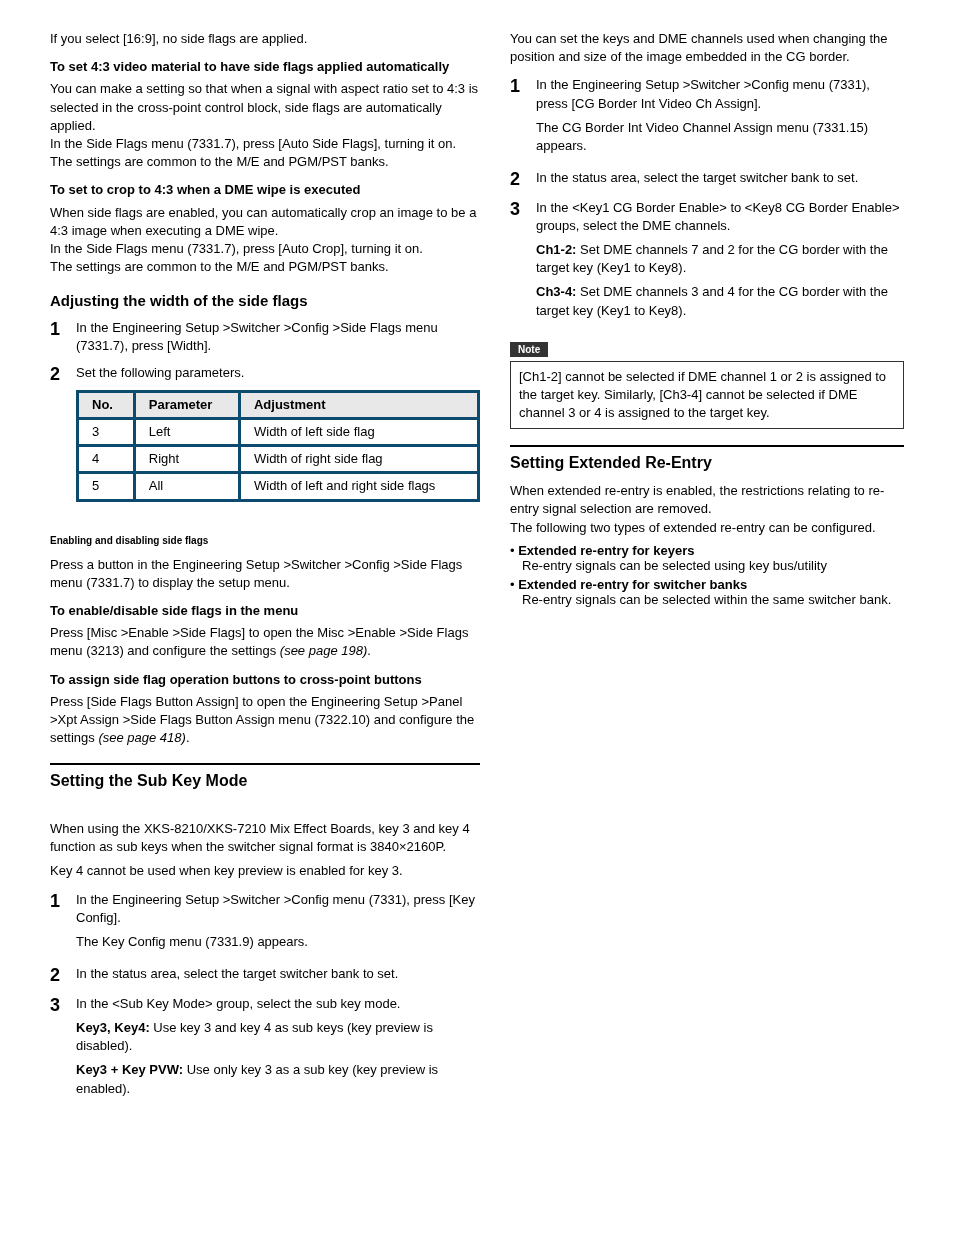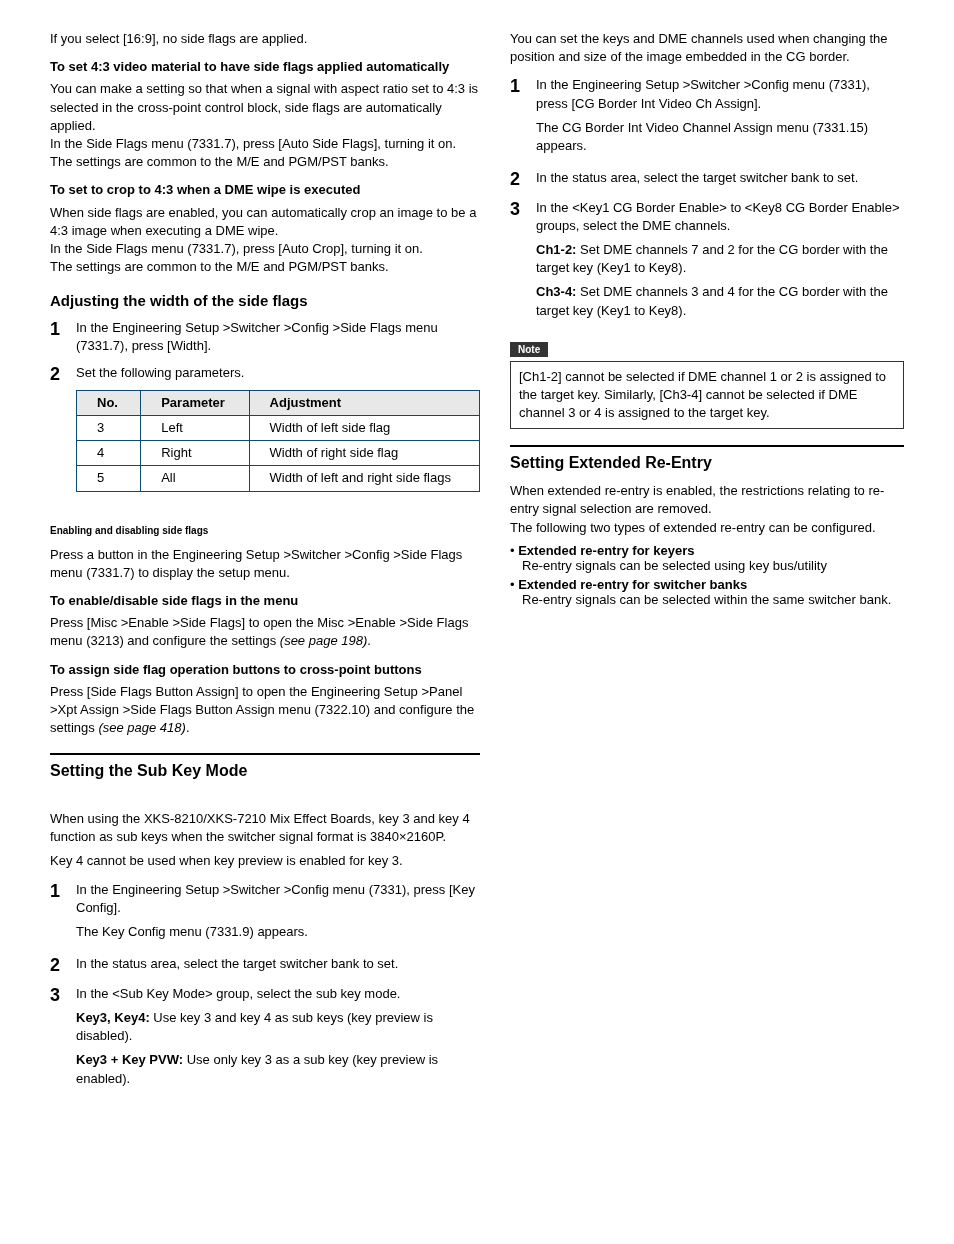--- a/index.html
+++ b/index.html
@@ -60,22 +60,22 @@
     .step-content {
       flex: 1;
       line-height: 1.4;
     }
     table {
       border-collapse: collapse;
       margin: 8px 0 12px 0;
       width: 100%;
     }
     th, td {
-      border: 1px solid #0c4a6e;
-      padding: 3px 20px;
+      border: 3px solid #0c4a6e;
+      padding: 3px 13px;
       font-size: 13px;
       text-align: left;
     }
     th {
       font-weight: bold;
       background: #e8e8e8;
     }
     .note-box {
       background: #333;
       color: #fff;

